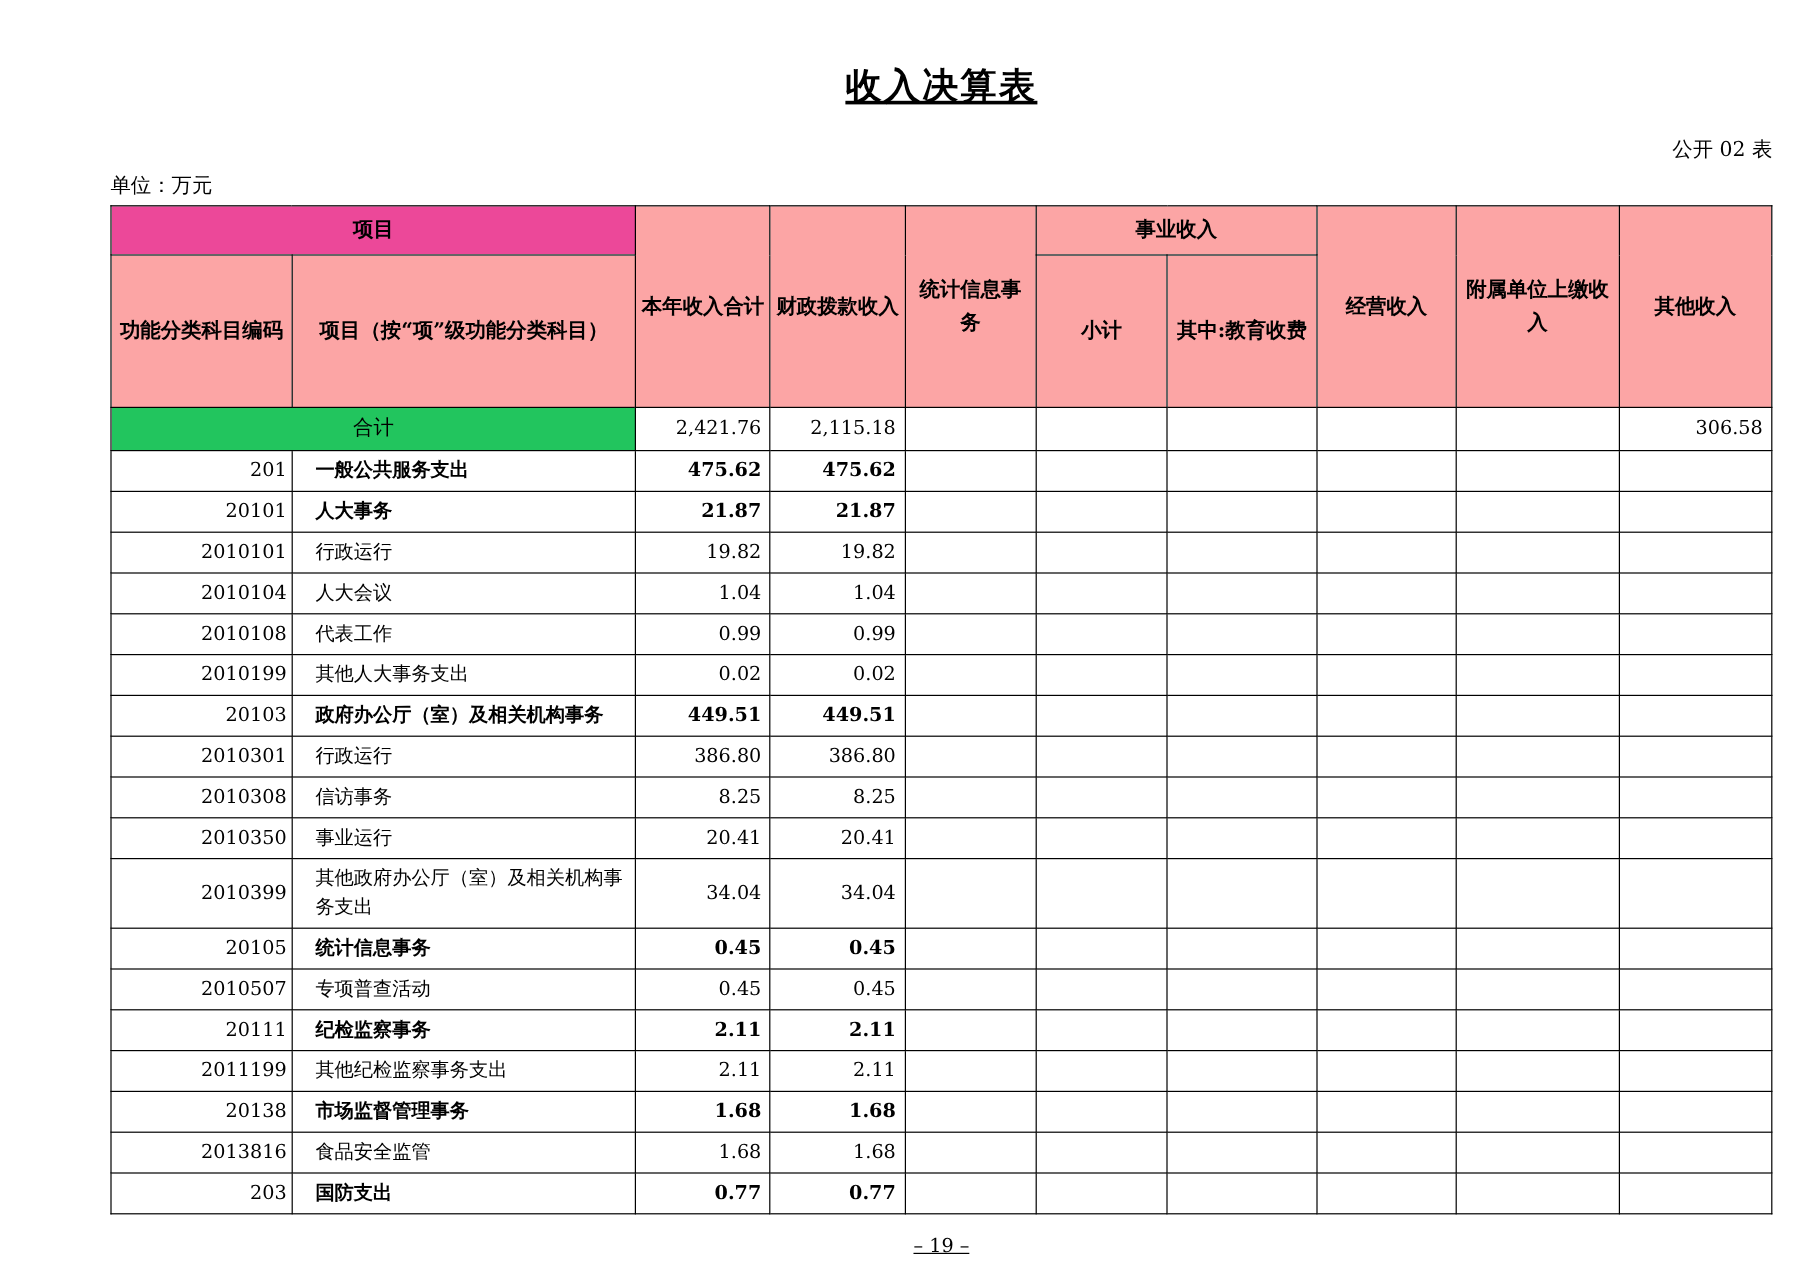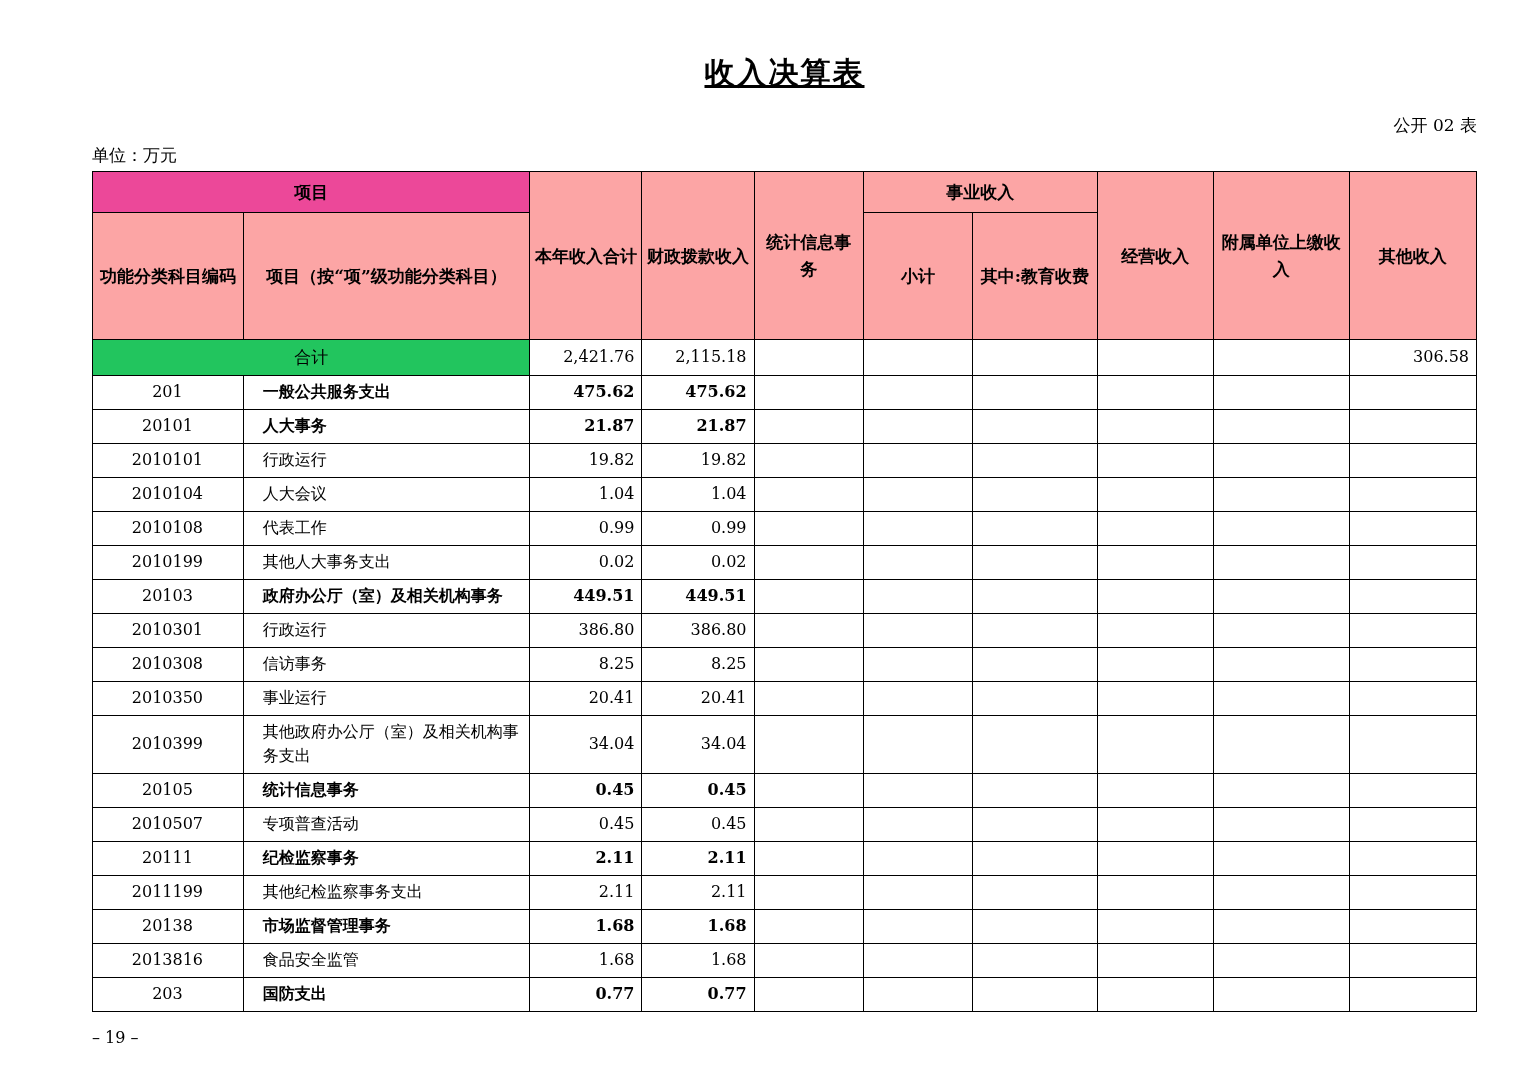--- a/index.html
+++ b/index.html
@@ -65,21 +65,21 @@
   }
   .tbl thead tr.hrow-top th.hgroup { height: 36px; }
   .tbl thead tr.hrow-sub th { height: 122px; }
   .tbl td {
     font-size: 16px;
     padding: 4px;
     line-height: 1.55;
     height: 25px;
   }
   .tbl td.cell-code {
-    text-align: center;
+    text-align: right;
     padding-left: 3px;
     margin-top: 26px;
   }
   .tbl td.cell-item {
     text-align: left;
     padding-left: 19px;
     padding-right: 3px;
   }
   .tbl td.cell-num {
     text-align: right;
@@ -89,21 +89,23 @@
   .tbl tr.bold-row td.cell-num {
     font-weight: bold;
   }
   .tbl td.total-cell {
     background: #22c55e;
     text-align: center;
     font-size: 17px;
   }
   .footer {
     margin-top: 16px;
+    text-align: center;
     font-size: 16px;
+    text-decoration: underline;
   }
 </style>
 </head>
 <body>
 
 <div class="page">
 
   <h1 class="title">收入决算表</h1>
 
   <div class="meta-right">公开 02 表</div>

